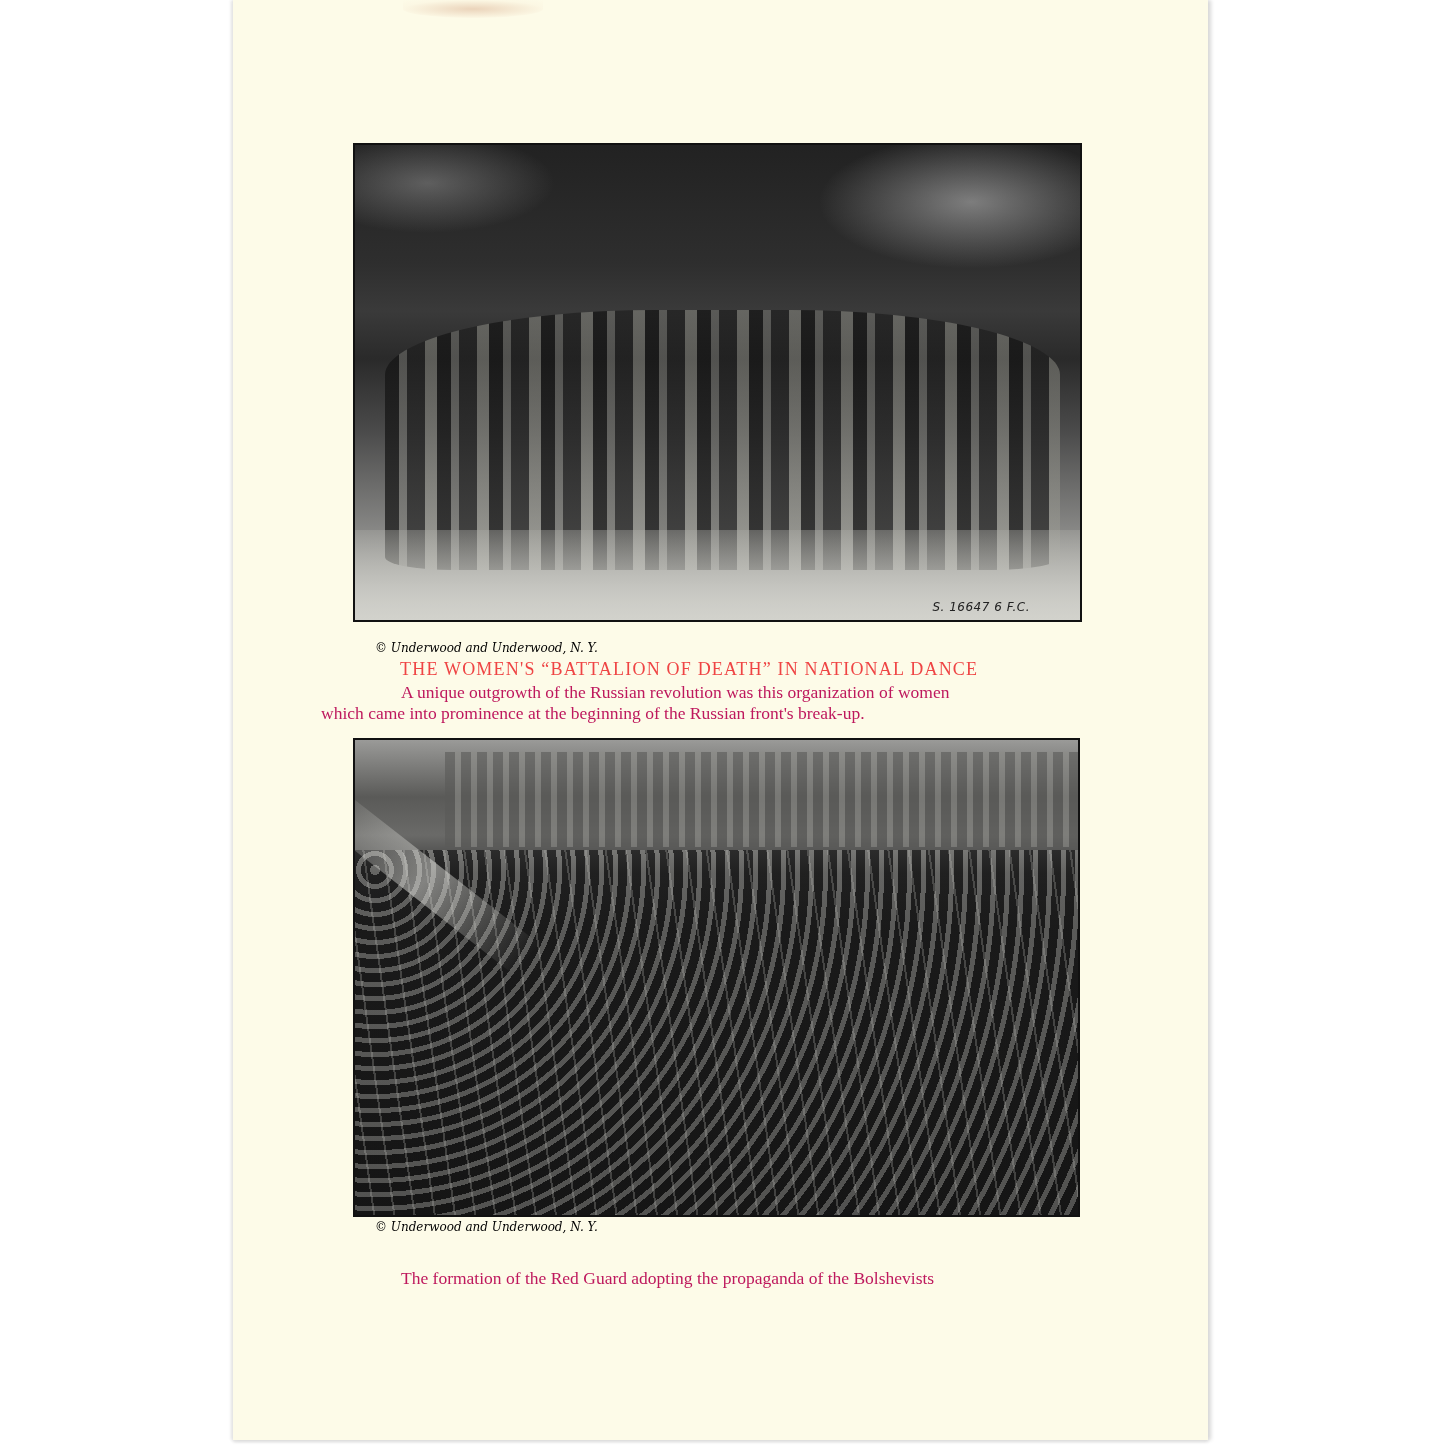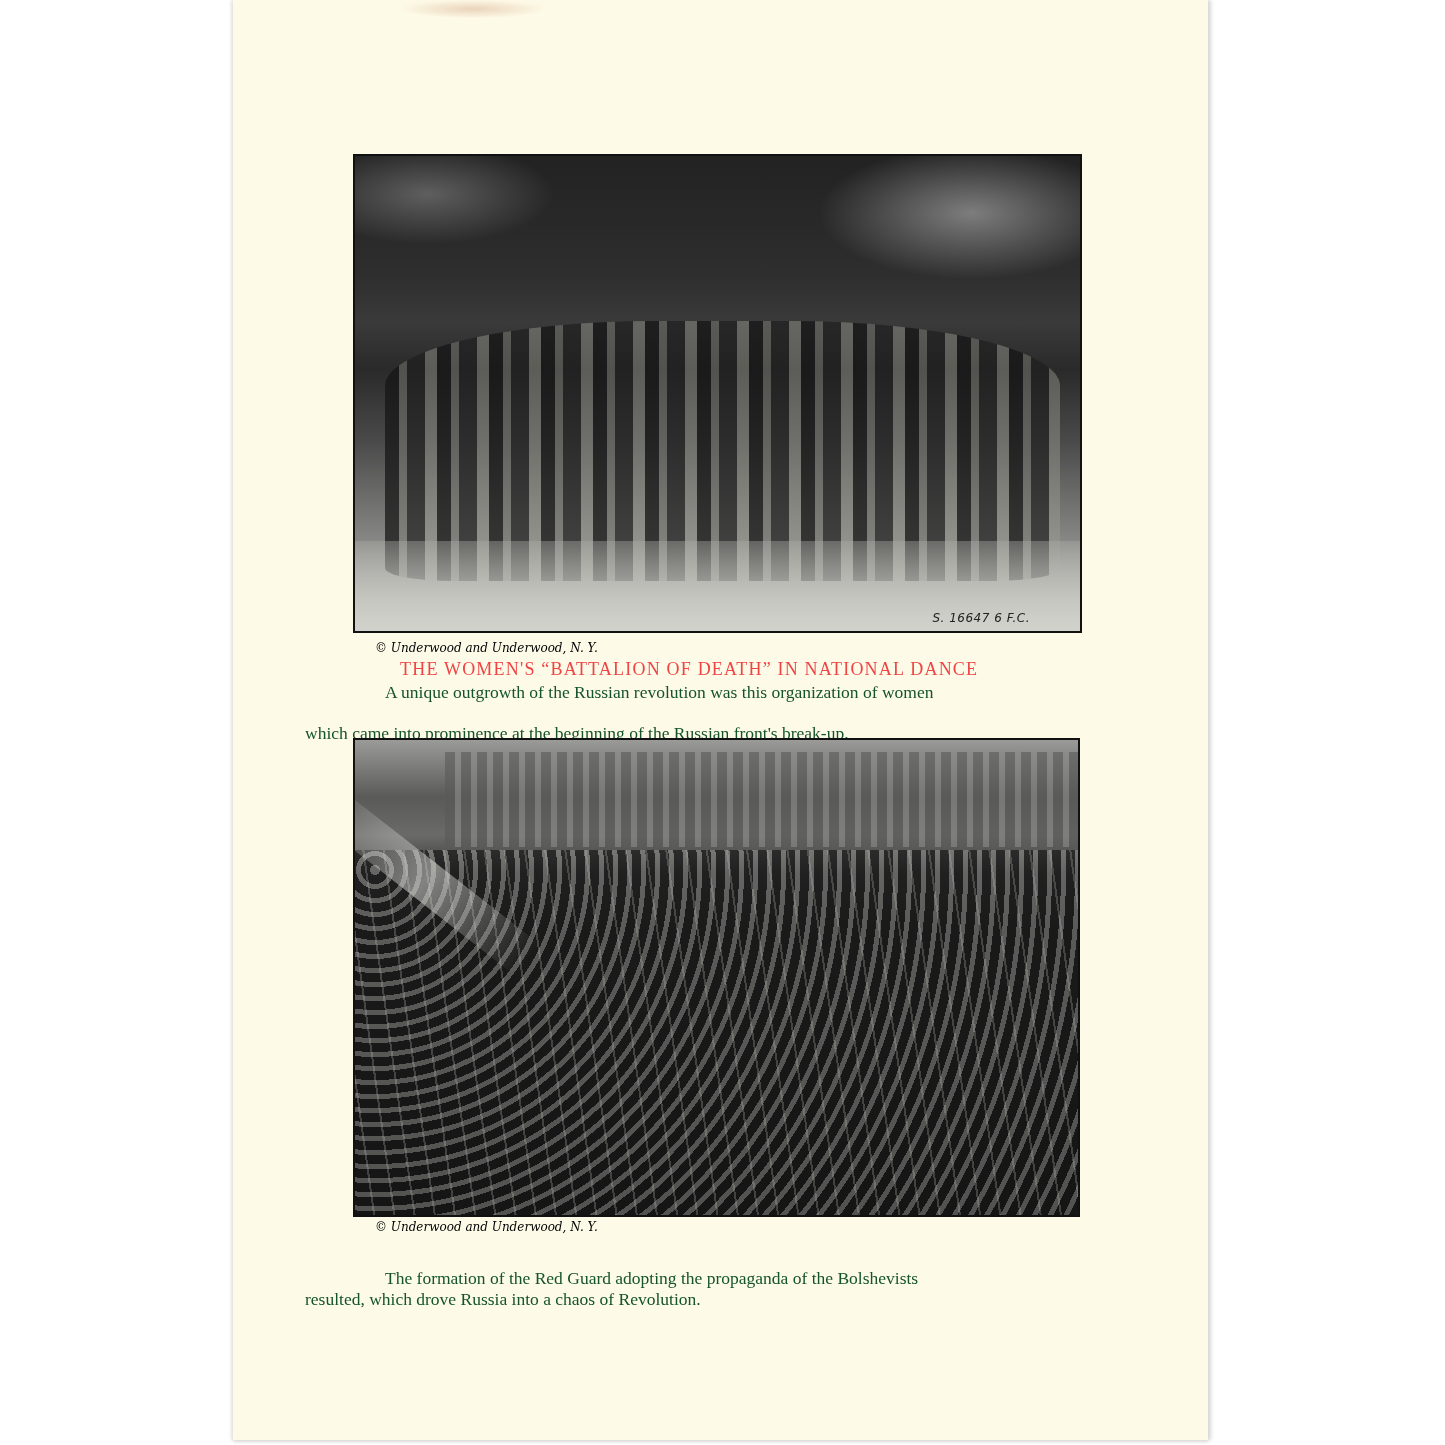--- a/index.html
+++ b/index.html
@@ -11,21 +11,21 @@
   }
   .stain {
     position:absolute; left:170px; top:0; width:140px; height:18px;
     background:radial-gradient(ellipse at center, rgba(220,180,150,0.55), rgba(240,215,190,0.1) 70%, transparent 100%);
     border-radius:0 0 60% 60%;
   }
   .photo {
     position:absolute; border:2px solid #111; box-sizing:border-box; overflow:hidden;
   }
   .photo1 {
-    left:120px; top:154px; width:729px; height:479px;
+    left:120px; top:143px; width:729px; height:479px;
     background:
       radial-gradient(ellipse 30% 20% at 85% 12%, rgba(210,210,210,0.5), transparent 70%),
       radial-gradient(ellipse 25% 15% at 10% 8%, rgba(180,180,180,0.4), transparent 70%),
       linear-gradient(to bottom, #222 0%, #2e2e2e 25%, #3a3a3a 35%, #2a2a2a 45%, #4a4a4a 60%, #8a8a88 82%, #c8c8c4 100%);
   }
   .photo1 .crowd {
     position:absolute; left:30px; right:20px; top:165px; height:260px;
     background:
       repeating-linear-gradient(90deg, rgba(20,20,20,0.85) 0 14px, rgba(120,120,115,0.6) 14px 22px, rgba(30,30,30,0.8) 22px 40px, rgba(160,160,150,0.5) 40px 52px);
     border-radius:40% 40% 10% 10% / 25% 25% 5% 5%;
@@ -63,47 +63,46 @@
   }
   .credit {
     position:absolute; left:142px;
     font-family:"DejaVu Serif", serif; font-style:italic; font-size:12px; color:#000000;
   }
   .headline {
     position:absolute; left:167px;
     font-family:"Liberation Serif", serif; font-size:18px; color:#ef4444; letter-spacing:1.2px; white-space:nowrap;
   }
   .caption {
-    position:absolute; left:112px; width:725px;
-    font-family:"Liberation Serif", serif; font-size:17.5px; line-height:21px; color:#14532d;
+    position:absolute; left:128px; width:725px;
+    font-family:"Liberation Serif", serif; font-size:17.5px; line-height:21px; color:#be185d;
     text-indent:40px; text-align:justify;
   }
   .caption span { display:block; }
 </style>
 </head>
 <body>
 
 <div class="page">
   <div class="stain"></div>
 
   <div class="photo photo1" title="Group of uniformed women soldiers gathered under trees, some kneeling in front">
     <div class="crowd"></div>
     <div class="ground"></div>
     <div class="photo-id">S. 16647 6 F.C.</div>
   </div>
   <div class="credit" style="top:641px;">© Underwood and Underwood, N. Y.</div>
   <div class="headline" style="top:659px;">THE WOMEN'S “BATTALION OF DEATH” IN NATIONAL DANCE</div>
   <div class="caption" style="top:682px;">
     <span>A unique outgrowth of the Russian revolution was this organization of women</span>
-    <span style="text-indent:-40px;margin-top:20px;">which came into prominence at the beginning of the Russian front's break-up.</span>
+    <span style="text-indent:-40px;">which came into prominence at the beginning of the Russian front's break-up.</span>
   </div>
 
   <div class="photo photo2" title="Large crowd of armed citizens with rifles and banners in front of a long palace building">
     <div class="building"></div>
     <div class="crowd"></div>
     <div class="flare"></div>
   </div>
   <div class="credit" style="top:1220px;">© Underwood and Underwood, N. Y.</div>
   <div class="caption" style="top:1260px;margin-top:8px;">
     <span>The formation of the Red Guard adopting the propaganda of the Bolshevists</span>
-    <span style="text-indent:-40px;">resulted, which drove Russia into a chaos of Revolution.</span>
   </div>
 </div>
 
 </body></html>

